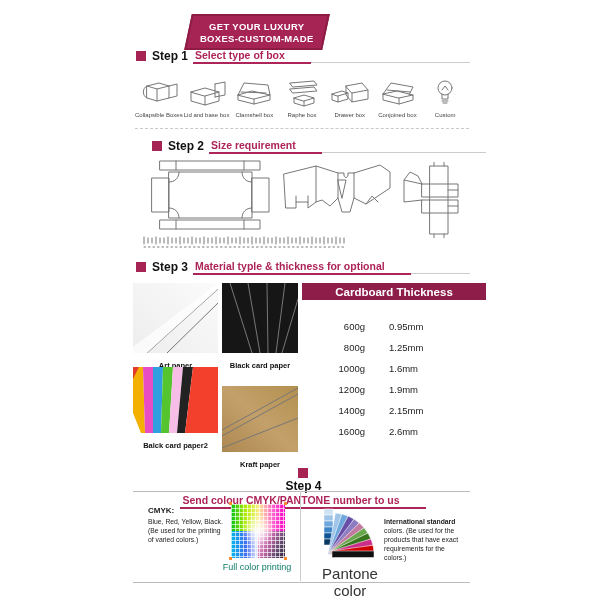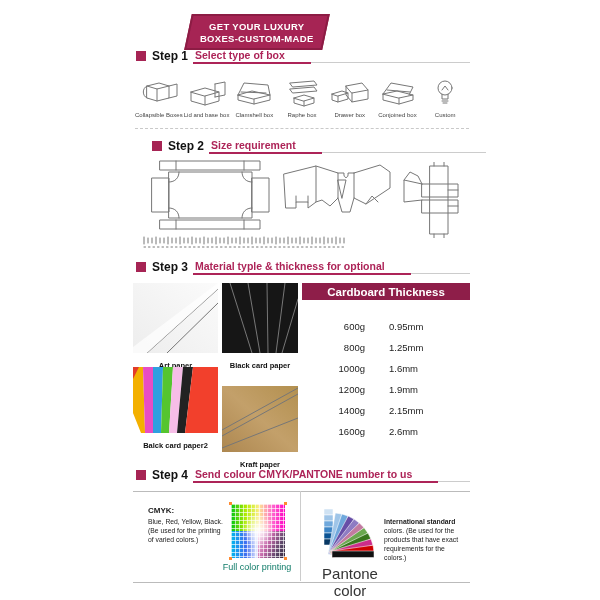--- a/index.html
+++ b/index.html
@@ -31,21 +31,21 @@
           border-top:1px dashed #c9c9c9;}
 
   
   .tpl{position:absolute;}
   line,path,rect.l,polygon.l,polyline.l,circle.l{fill:none;stroke:#777;stroke-width:1;
           stroke-linejoin:round;stroke-linecap:round;}
 
   
   .material{position:absolute;text-align:center;}
   .material-label{font-size:7.5px;font-weight:bold;color:#111;margin-top:4px;}
-  .thk-header{position:absolute;left:302px;top:283px;width:168px;height:17px;
+  .thk-header{position:absolute;left:302px;top:283px;width:184px;height:17px;
           background:#8e1e49;color:#fff;font-weight:bold;font-size:11.5px;
           display:flex;align-items:center;justify-content:center;}
   .thk-rows{position:absolute;left:315px;top:316px;font-size:9.5px;color:#222;}
   .thk-row{display:flex;height:21px;align-items:center;}
   .thk-w{width:50px;text-align:right;}
   .thk-t{margin-left:24px;}
 
   
   .s4box{position:absolute;left:133px;top:491px;width:337px;height:90px;
           border-top:1px solid #bbb;border-bottom:1px solid #bbb;}
@@ -350,21 +350,21 @@
     <div class="thk-row">
       <span class="thk-w">1400g</span>
       <span class="thk-t">2.15mm</span>
     </div>
     <div class="thk-row">
       <span class="thk-w">1600g</span>
       <span class="thk-t">2.6mm</span>
     </div>
   </div>
 
-  <div class="step-header" style="top:468px;">
+  <div class="step-header" style="top:468px;flex-direction:column;">
     <span class="bullet"></span>
     <span class="step-label">Step 4</span>
     <span class="step-title">Send colour CMYK/PANTONE number to us</span>
     <span class="step-rule"></span>
   </div>
 
   <div class="s4box"></div>
   <div class="s4divider"></div>
 
   <div class="cmyk-text">

